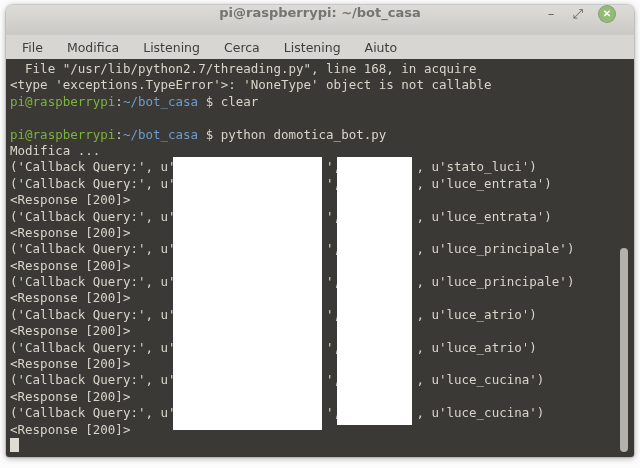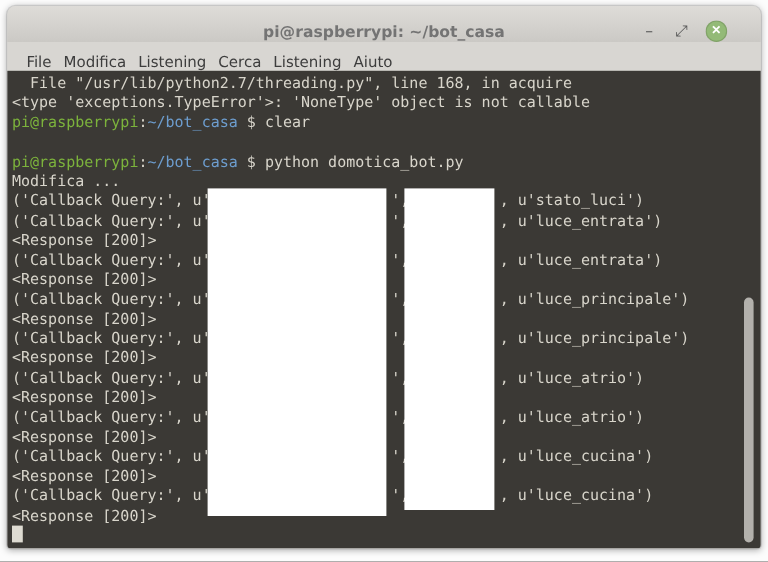--- a/index.html
+++ b/index.html
@@ -13,43 +13,43 @@
   .window {
     position: absolute; left: 6px; top: 5px; width: 628px; height: 452px;
     border-radius: 7px 7px 3px 3px;
     box-shadow: 0 1px 6px rgba(0,0,0,.35), 0 0 0 1px rgba(0,0,0,.10);
     display: flex; flex-direction: column; overflow: hidden;
     background: var(--menubar-bg);
   }
   .titlebar {
     flex: 0 0 30px; height: 30px; position: relative;
     background: linear-gradient(var(--titlebar-top), var(--titlebar-bottom));
-    display: flex; align-items: flex-end; justify-content: flex-end;
-    padding-right: 28px;
+    display: flex; align-items: flex-start; justify-content: flex-end;
+    padding-right: 18px;
   }
   .title {
     position: absolute; left: 0; right: 0; text-align: center;
     font-size: 13px; font-weight: bold; color: var(--title-text);
     pointer-events: none;
   }
   .winbtns { display: flex; align-items: center; gap: 13px; z-index: 1; }
   .wbtn { background: none; border: none; cursor: default; line-height: 1; padding: 0; }
   .glyph-min, .glyph-max {
     font-size: 13px; color: #5a5a5a; display: inline-block; width: 14px; text-align: center;
     font-family: "DejaVu Sans", sans-serif;
   }
   .btn-close {
     width: 18px; height: 18px; border-radius: 50%;
     background: var(--close-green); border: 1px solid rgba(0,0,0,.12);
     display: flex; align-items: center; justify-content: center;
   }
   .glyph-close { color: #ffffff; font-size: 10px; font-weight: bold; }
   .menubar {
     flex: 0 0 24px; height: 24px; background: var(--menubar-bg);
-    display: flex; align-items: flex-end; padding-left: 16px; gap: 10px;
+    display: flex; align-items: center; padding-left: 16px; gap: 24px;
     font-size: 12.5px; color: var(--menu-text);
   }
   .menu-item { cursor: default; }
   .terminal {
     flex: 1 1 auto; position: relative; overflow: hidden;
     background: var(--terminal-bg);
   }
   .term-text {
     padding: 2px 0 0 4px;
     font-family: "DejaVu Sans Mono", monospace;

